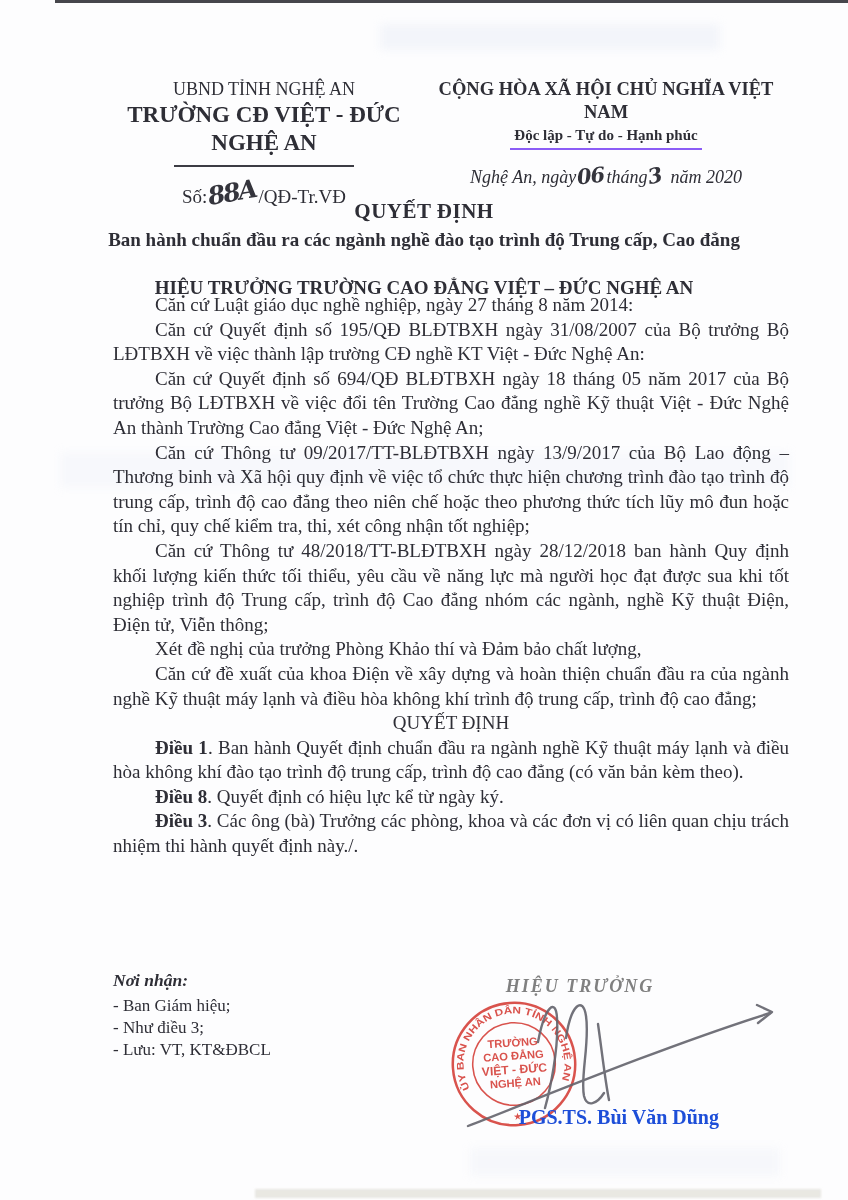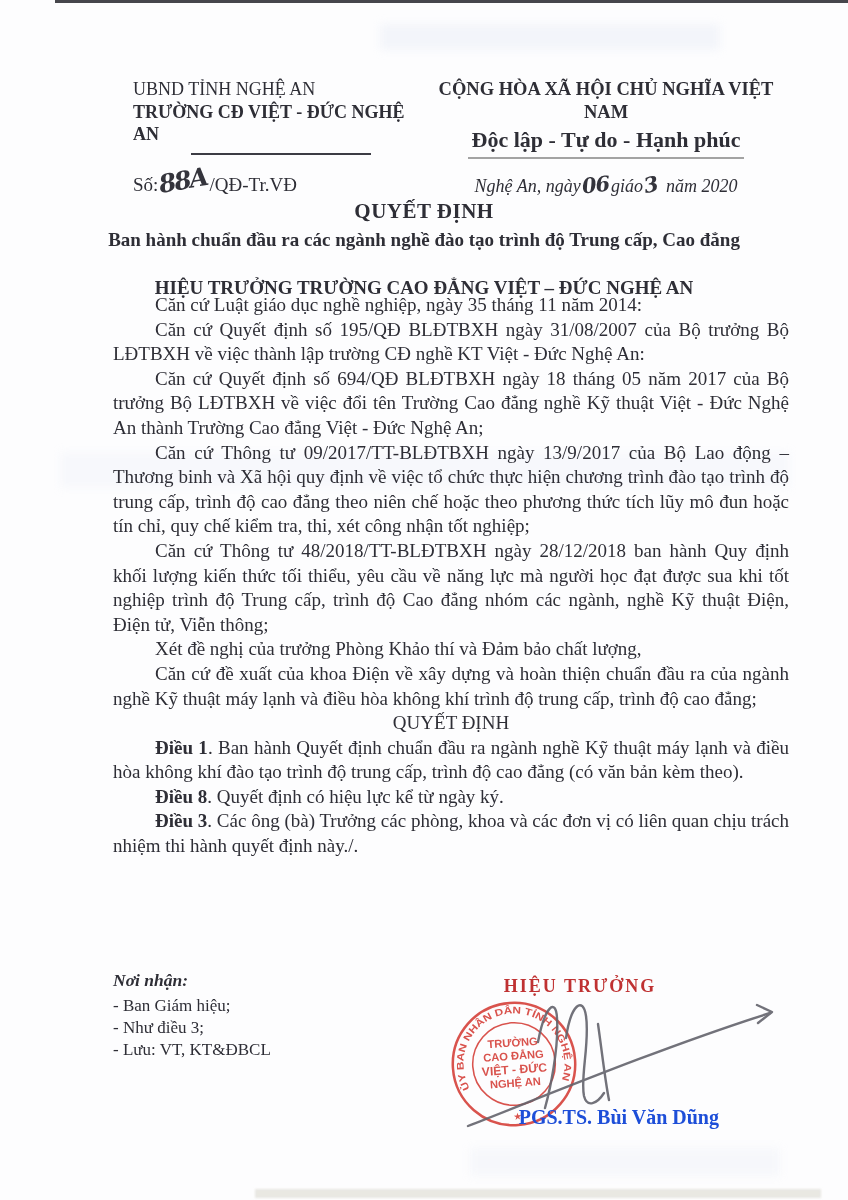--- a/index.html
+++ b/index.html
@@ -10,51 +10,51 @@
     color:#2e2e36;
   }
   .scan-line-top{position:absolute;left:55px;top:0;width:793px;height:3px;background:#46464c;}
   .scan-patch{position:absolute;background:rgba(203,213,235,0.20);filter:blur(5px);}
   .p1{left:380px;top:24px;width:340px;height:26px;}
   .p2{left:60px;top:452px;width:730px;height:36px;background:rgba(203,213,235,0.12);}
   .p3{left:470px;top:1148px;width:310px;height:28px;background:rgba(203,213,235,0.14);}
   .bottom-bar{position:absolute;left:255px;top:1189px;width:566px;height:9px;background:rgba(196,192,176,0.35);filter:blur(1px);}
 
   
-  .hdr-left{position:absolute;left:133px;top:78px;width:296px;line-height:1.25;}
+  .hdr-left{position:absolute;left:116px;top:78px;width:296px;text-align:center;line-height:1.25;}
   .hdr-left .l1{font-size:18px;}
-  .hdr-left .l2{font-size:18px;font-weight:bold;}
+  .hdr-left .l2{font-size:23px;font-weight:bold;}
   .hdr-rule{width:180px;height:0;border-top:2px solid #3c3c44;margin:7px auto 0;}
   .doc-no{margin-top:12px;font-size:19px;white-space:nowrap;}
   .hand{display:inline-block;font-family:"DejaVu Serif",serif;font-style:italic;font-weight:bold;color:#34343c;}
   .hand-88a{font-size:25px;letter-spacing:-2px;transform:rotate(-10deg) translateY(-2px);margin:0 2px 0 1px;}
   .hand-day{font-size:21px;transform:rotate(-6deg);letter-spacing:-1px;margin:0 2px 0 1px;}
   .hand-month{font-size:21px;transform:rotate(-12deg);margin:0 3px 0 1px;}
 
   .hdr-right{position:absolute;left:420px;top:78px;width:372px;text-align:center;line-height:1.25;}
   .hdr-right .country{font-size:18.5px;font-weight:bold;}
-  .hdr-right .motto{display:inline-block;font-size:22px;font-weight:bold;border-bottom:2px solid #a3a3a3;padding:0 4px 3px;margin-top:2px;}
+  .hdr-right .motto{display:inline-block;font-size:15px;font-weight:bold;border-bottom:2px solid #8b5cf6;padding:0 4px 3px;margin-top:2px;}
   .hdr-right .pdate{margin-top:13px;font-size:18px;font-style:italic;white-space:nowrap;}
 
   
   .title-block{position:absolute;left:0;top:199px;width:848px;text-align:center;}
   .doc-title{font-size:21px;font-weight:bold;letter-spacing:.5px;}
   .doc-subtitle{font-size:19px;font-weight:bold;margin-top:5px;}
   .doc-issuer{font-size:19px;font-weight:bold;margin-top:26px;}
 
   
   .bodytext{position:absolute;left:113px;top:293px;width:676px;font-size:19px;line-height:24.6px;text-align:justify;}
   .para{margin:0;text-indent:42px;}
   .para.center{text-align:center;text-indent:0;}
   .b{font-weight:bold;}
 
   
   .recipients{position:absolute;left:113px;top:969px;font-size:17px;line-height:22px;}
   .recipients .rlabel{font-size:17.5px;font-weight:bold;font-style:italic;margin-bottom:4px;}
-  .sign-role{position:absolute;left:430px;top:976px;width:300px;text-align:center;font-size:18px;font-weight:bold;letter-spacing:2px;color:#b91c1c;opacity:.9;}
+  .sign-role{position:absolute;left:430px;top:976px;width:300px;text-align:center;font-size:18px;font-weight:bold;letter-spacing:2px;color:#737373;opacity:.9;font-style:italic;}
   .sign-name{position:absolute;left:399px;top:1106px;width:320px;text-align:right;font-size:20px;font-weight:bold;color:#1d4ed8;z-index:4;}
   .stamp-svg{position:absolute;left:446px;top:996px;width:136px;height:136px;z-index:2;opacity:.92;}
   .sig-svg{position:absolute;left:0;top:0;width:848px;height:1200px;z-index:3;pointer-events:none;}
 </style>
 </head>
 <body>
 
 <div class="page">
 
   <div class="scan-line-top"></div>
@@ -65,31 +65,31 @@
   <div class="hdr-left">
     <div class="l1">UBND TỈNH NGHỆ AN</div>
     <div class="l2">TRƯỜNG CĐ VIỆT - ĐỨC NGHỆ AN</div>
     <div class="hdr-rule"></div>
     <div class="doc-no"><span>Số:</span><span class="hand hand-88a">88A</span><span>/QĐ-Tr.VĐ</span></div>
   </div>
 
   <div class="hdr-right">
     <div class="country">CỘNG HÒA XÃ HỘI CHỦ NGHĨA VIỆT NAM</div>
     <div><span class="motto">Độc lập - Tự do - Hạnh phúc</span></div>
-    <div class="pdate"><span>Nghệ An, ngày</span><span class="hand hand-day">06</span><span>giáo</span><span class="hand hand-month">3</span> <span>năm 2020</span></div>
+    <div class="pdate"><span>Nghệ An, ngày</span><span class="hand hand-day">06</span><span>tháng</span><span class="hand hand-month">3</span> <span>năm 2020</span></div>
   </div>
 
   <div class="title-block">
     <div class="doc-title">QUYẾT ĐỊNH</div>
     <div class="doc-subtitle">Ban hành chuẩn đầu ra các ngành nghề đào tạo trình độ Trung cấp, Cao đẳng</div>
     <div class="doc-issuer">HIỆU TRƯỞNG TRƯỜNG CAO ĐẲNG VIỆT – ĐỨC NGHỆ AN</div>
   </div>
 
   <div class="bodytext">
-    <p class="para">Căn cứ Luật giáo dục nghề nghiệp, ngày 35 tháng 11 năm 2014:</p>
+    <p class="para">Căn cứ Luật giáo dục nghề nghiệp, ngày 27 tháng 8 năm 2014:</p>
     <p class="para">Căn cứ Quyết định số 195/QĐ BLĐTBXH ngày 31/08/2007 của Bộ trưởng Bộ LĐTBXH về việc thành lập trường CĐ nghề KT Việt - Đức Nghệ An:</p>
     <p class="para">Căn cứ Quyết định số 694/QĐ BLĐTBXH ngày 18 tháng 05 năm 2017 của Bộ trưởng Bộ LĐTBXH về việc đổi tên Trường Cao đẳng nghề Kỹ thuật Việt - Đức Nghệ An thành Trường Cao đẳng Việt - Đức Nghệ An;</p>
     <p class="para">Căn cứ Thông tư 09/2017/TT-BLĐTBXH ngày 13/9/2017 của Bộ Lao động – Thương binh và Xã hội quy định về việc tổ chức thực hiện chương trình đào tạo trình độ trung cấp, trình độ cao đẳng theo niên chế hoặc theo phương thức tích lũy mô đun hoặc tín chỉ, quy chế kiểm tra, thi, xét công nhận tốt nghiệp;</p>
     <p class="para">Căn cứ Thông tư 48/2018/TT-BLĐTBXH ngày 28/12/2018 ban hành Quy định khối lượng kiến thức tối thiểu, yêu cầu về năng lực mà người học đạt được sua khi tốt nghiệp trình độ Trung cấp, trình độ Cao đẳng nhóm các ngành, nghề Kỹ thuật Điện, Điện tử, Viễn thông;</p>
     <p class="para">Xét đề nghị của trưởng Phòng Khảo thí và Đảm bảo chất lượng,</p>
     <p class="para">Căn cứ đề xuất của khoa Điện về xây dựng và hoàn thiện chuẩn đầu ra của ngành nghề Kỹ thuật máy lạnh và điều hòa không khí trình độ trung cấp, trình độ cao đẳng;</p>
     <p class="para center">QUYẾT ĐỊNH</p>
     <p class="para"><span class="b">Điều 1</span><span>. Ban hành Quyết định chuẩn đầu ra ngành nghề Kỹ thuật máy lạnh và điều hòa không khí đào tạo trình độ trung cấp, trình độ cao đẳng (có văn bản kèm theo).</span></p>
     <p class="para"><span class="b">Điều 8</span><span>. Quyết định có hiệu lực kể từ ngày ký.</span></p>
     <p class="para"><span class="b">Điều 3</span><span>. Các ông (bà) Trưởng các phòng, khoa và các đơn vị có liên quan chịu trách nhiệm thi hành quyết định này./.</span></p>

